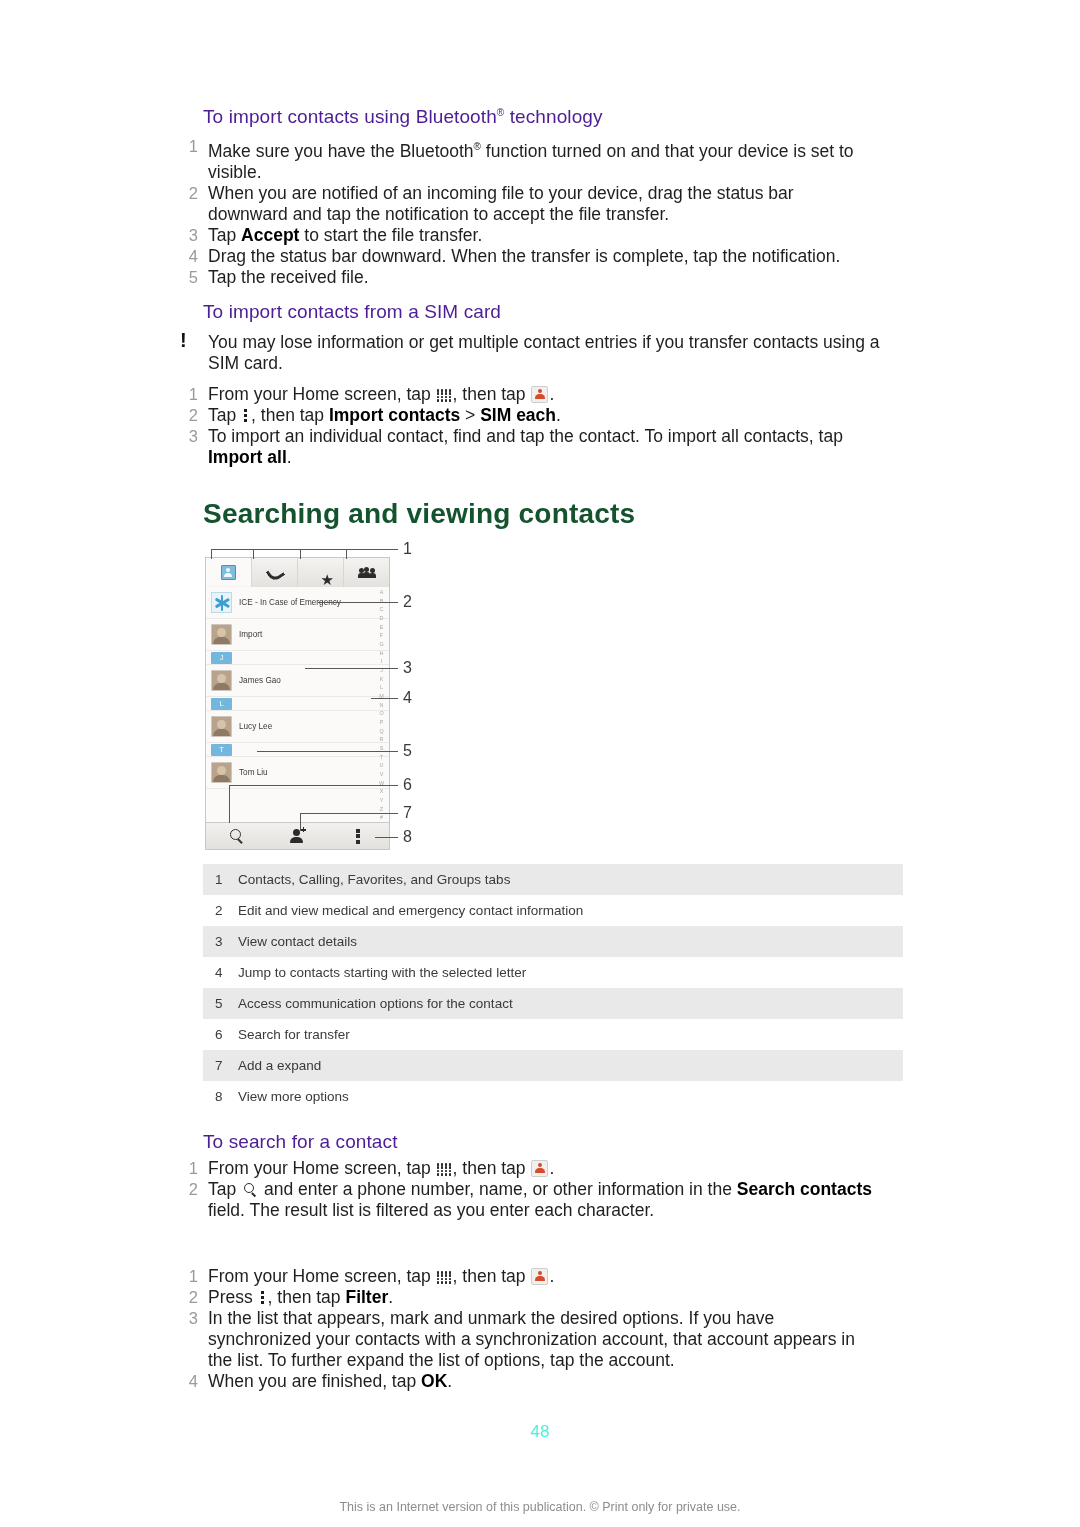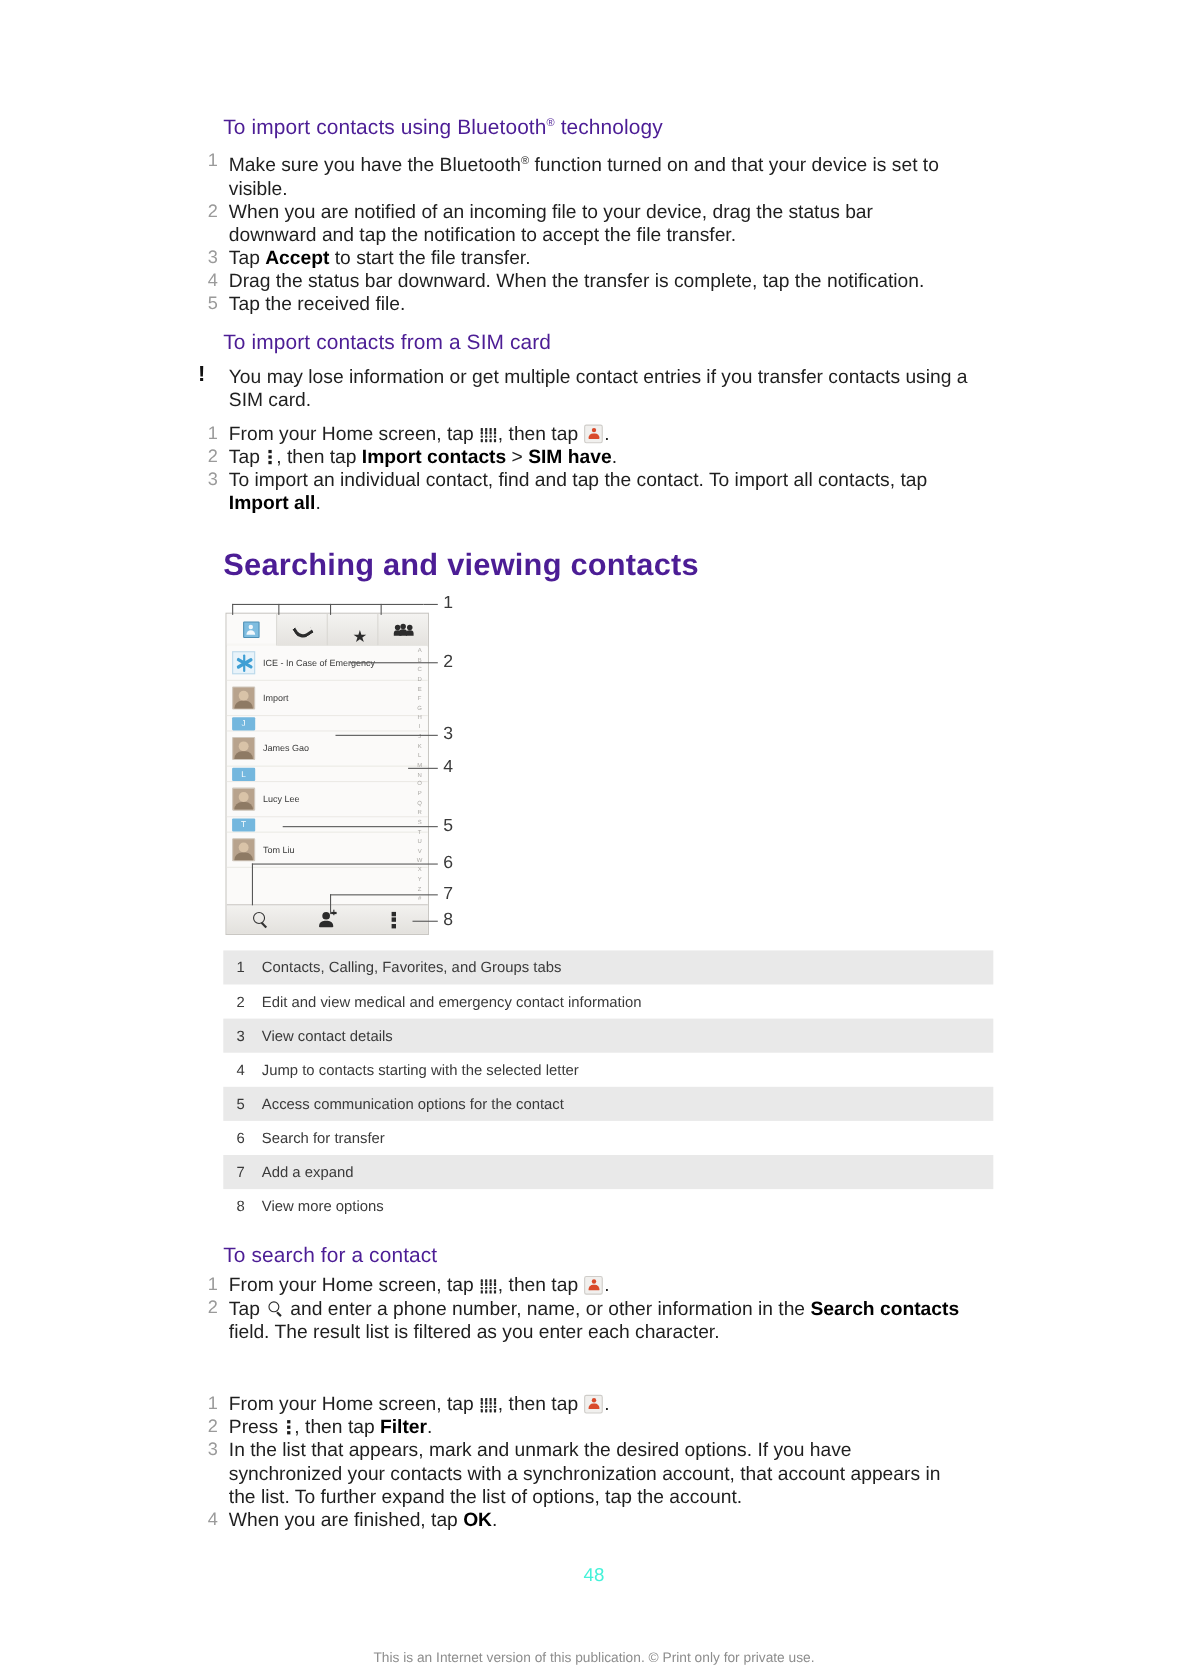--- a/index.html
+++ b/index.html
@@ -26,21 +26,21 @@
   .section-heading {
     position: absolute;
     color: #4c1d95;
     font-size: 19px;
     font-weight: 400;
     letter-spacing: .1px;
     white-space: nowrap;
   }
   .big-heading {
     position: absolute;
-    color: #4c1d95;
+    color: #14532d;
     font-size: 28px;
     font-weight: 700;
     letter-spacing: .2px;
     white-space: nowrap;
   }
 
   .steps {
     position: absolute;
     font-size: 17.5px;
     line-height: 21px;
@@ -493,21 +493,21 @@
     <span>You may lose information or get multiple contact entries if you transfer contacts using a SIM card.</span>
   </div>
 
   <div class="steps" style="left:178px; top:384px; width:700px;">
     <p class="step">
       <span class="num">1</span>
       <span>From your Home screen, tap </span><span class="ic ic-grid"><i style="left:0;top:0"></i><i style="left:4px;top:0"></i><i style="left:8px;top:0"></i><i style="left:12px;top:0"></i><i style="left:0;top:3.4px"></i><i style="left:4px;top:3.4px"></i><i style="left:8px;top:3.4px"></i><i style="left:12px;top:3.4px"></i><i style="left:0;top:6.8px"></i><i style="left:4px;top:6.8px"></i><i style="left:8px;top:6.8px"></i><i style="left:12px;top:6.8px"></i><i style="left:0;top:10.2px"></i><i style="left:4px;top:10.2px"></i><i style="left:8px;top:10.2px"></i><i style="left:12px;top:10.2px"></i></span><span>, then tap </span><span class="ic ic-contacts"><span class="head"></span><span class="body"></span></span><span>.</span>
     </p>
     <p class="step">
       <span class="num">2</span>
-      <span>Tap </span><span class="ic ic-kebab"><i></i><i></i><i></i></span><span>, then tap </span><b>Import contacts</b><span> &gt; </span><b>SIM have</b><span>.</span>
+      <span>Tap </span><span class="ic ic-kebab"><i></i><i></i><i></i></span><span>, then tap </span><b>Import contacts</b><span> &gt; </span><b>SIM each</b><span>.</span>
     </p>
     <p class="step">
       <span class="num">3</span>
       <span>To import an individual contact, find and tap the contact. To import all contacts, tap </span><b>Import all</b><span>.</span>
     </p>
   </div>
 
   <div class="big-heading" style="left:203px; top:498px;">Searching and viewing contacts</div>
 
   <div class="figure">

